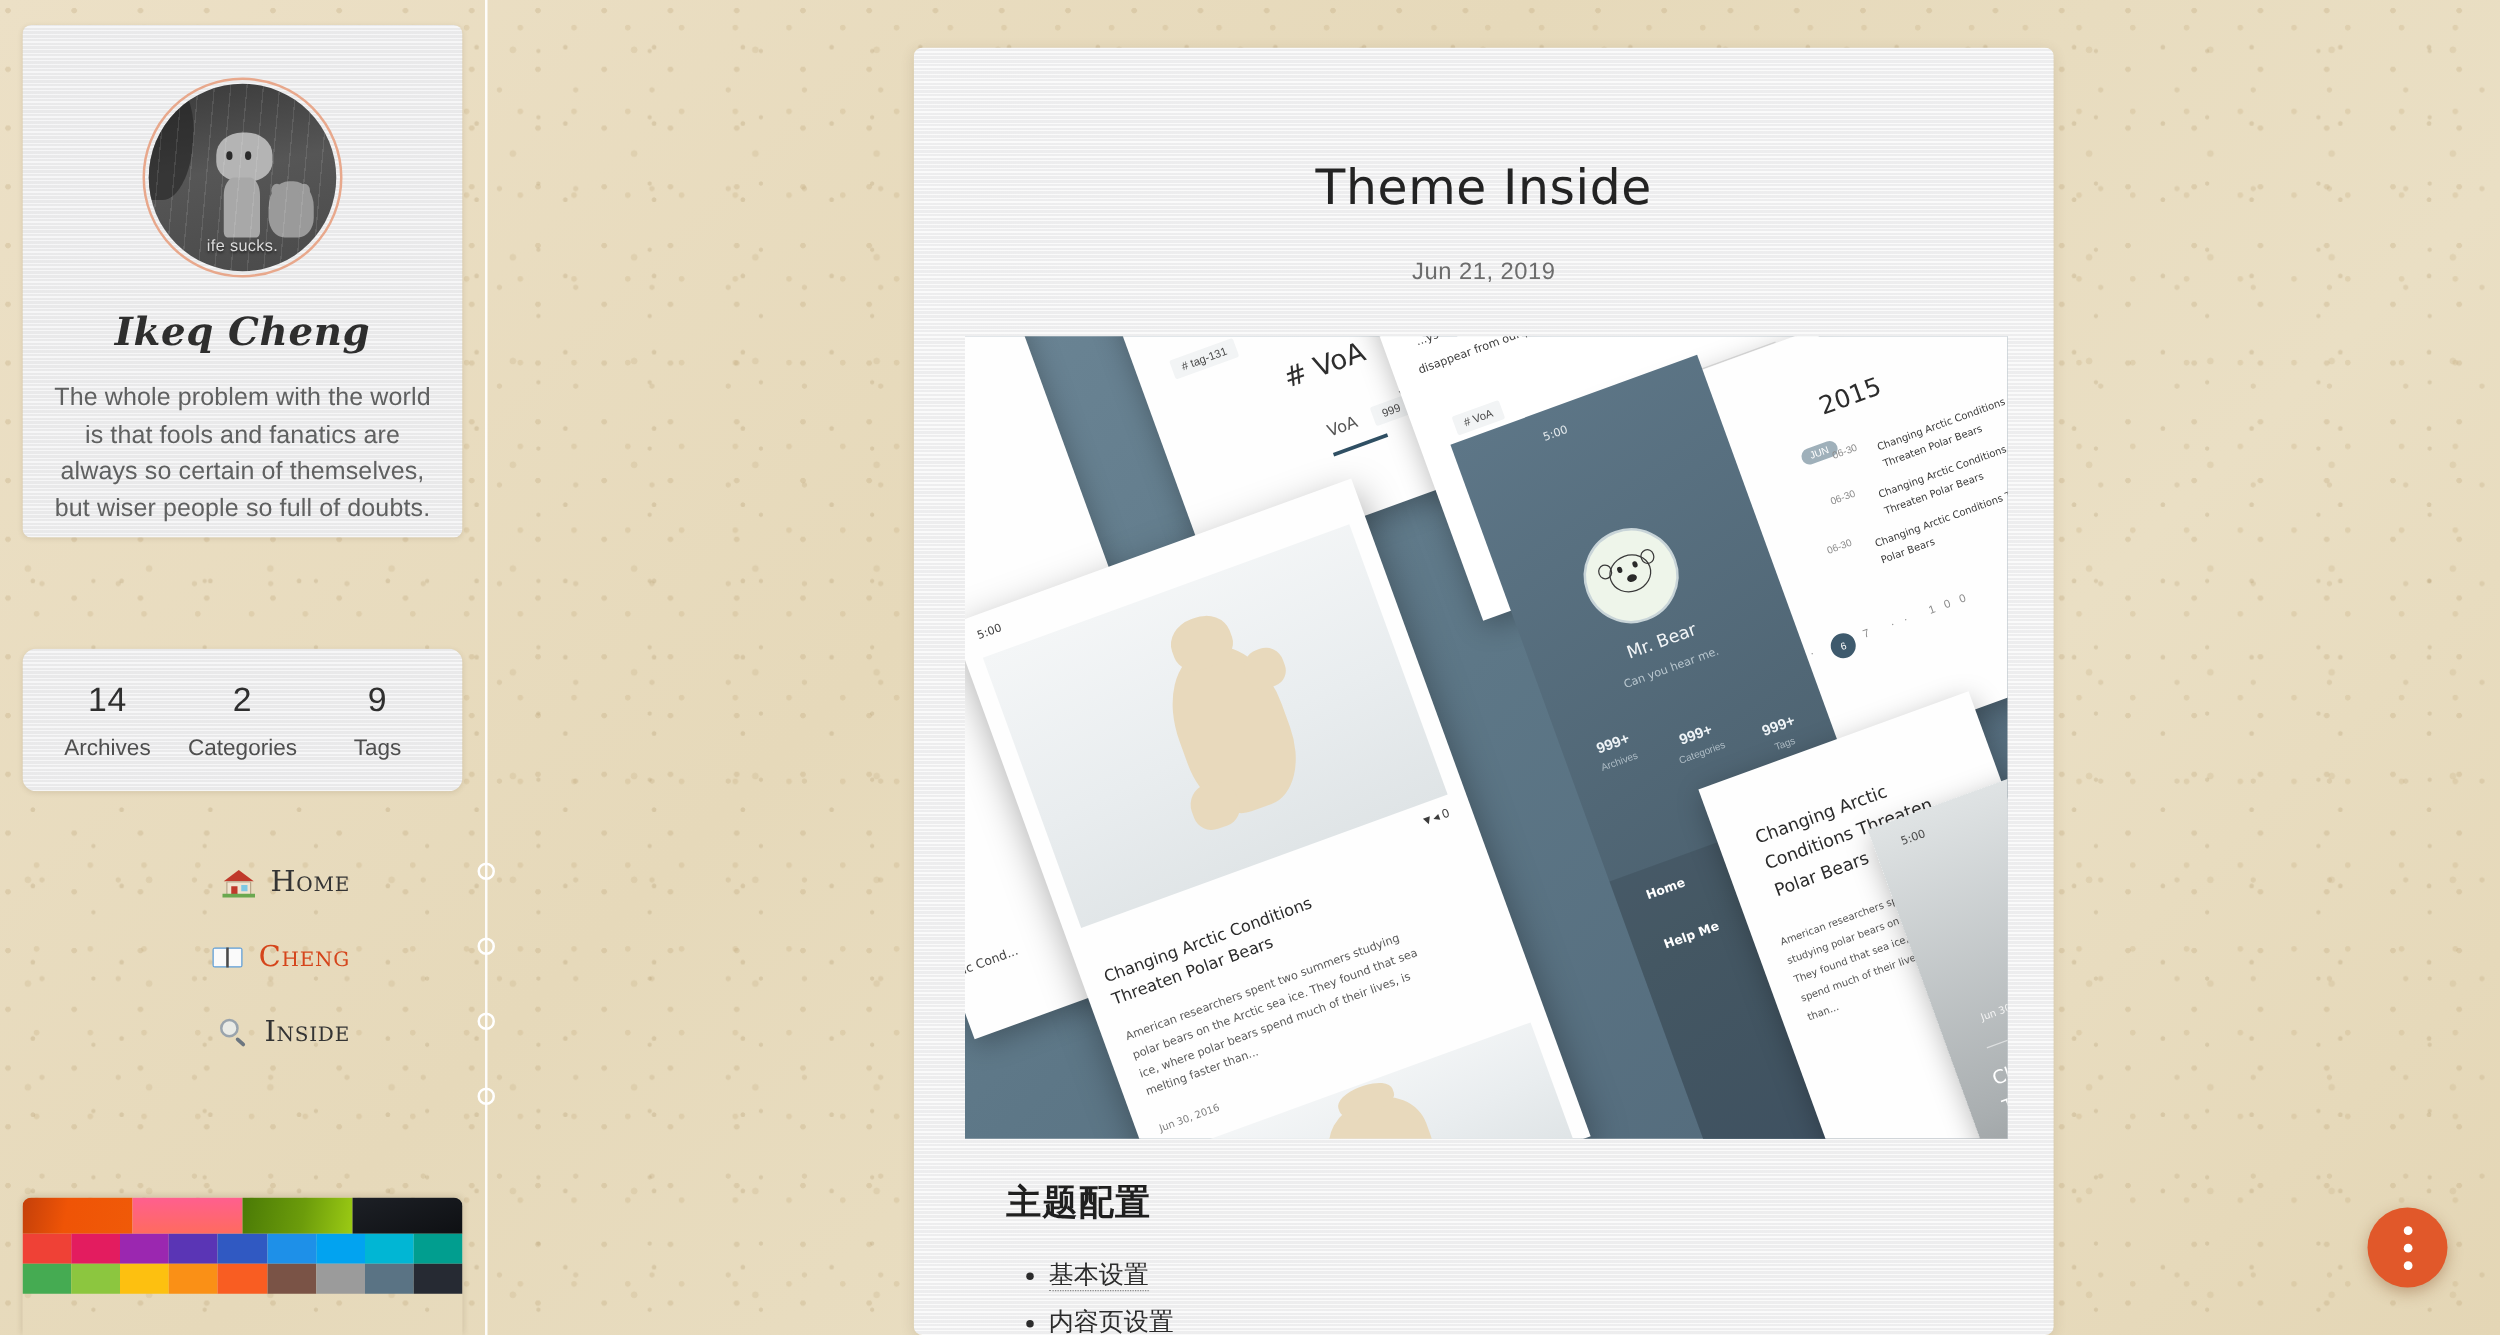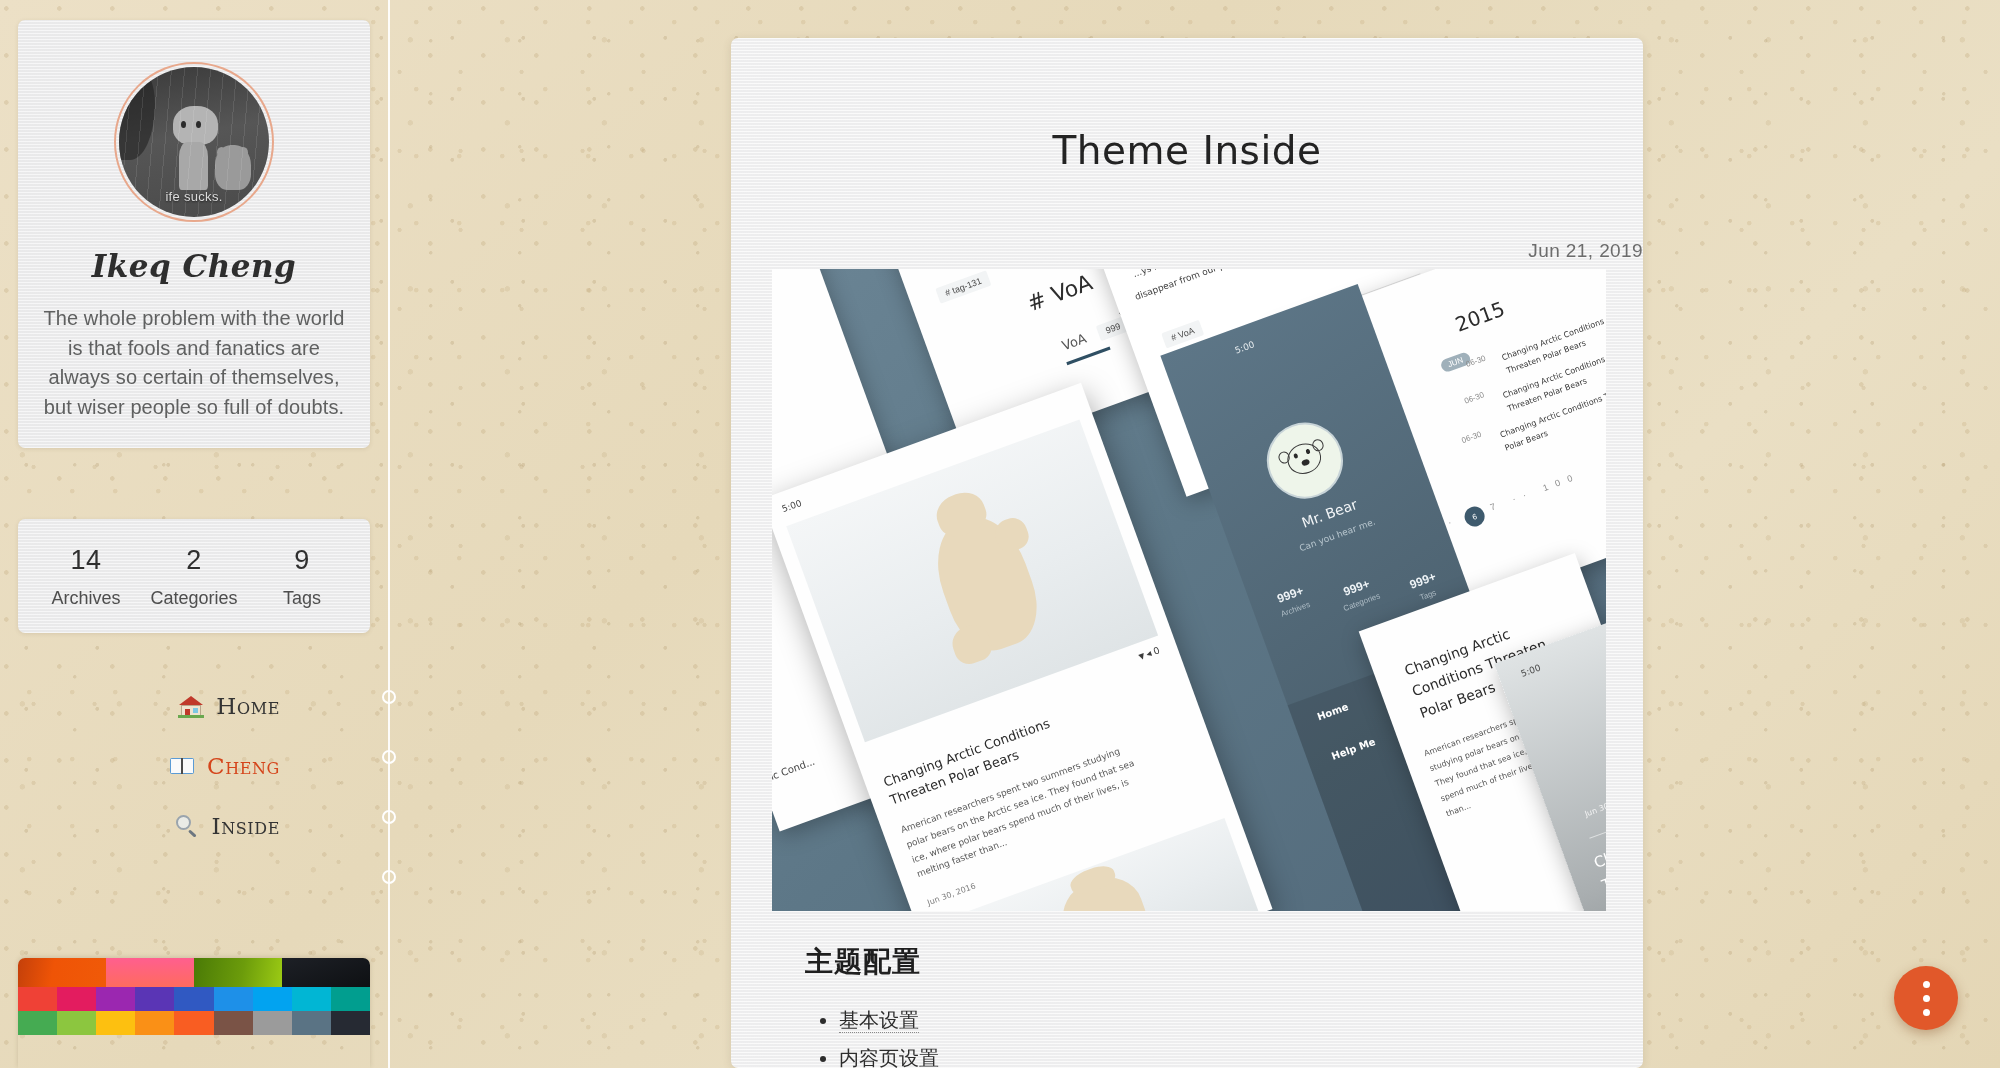--- a/index.html
+++ b/index.html
@@ -30,21 +30,21 @@
   
   .sidebar { position:absolute; left:0; top:0; width:388px; height:1068px; z-index:3; }
 
   .card {
     background:#ececed;
     background-image:repeating-linear-gradient(0deg, rgba(255,255,255,.55) 0 1px, rgba(0,0,0,.012) 1px 3px);
     border-radius:7px;
     box-shadow:0 1px 4px rgba(90,70,40,.13);
   }
 
-  .profile-card { position:absolute; left:18px; top:20px; width:352px; padding:22px 24px 26px; }
+  .profile-card { position:absolute; left:18px; top:20px; width:352px; padding:22px 24px 8px; }
   .avatar-wrap { width:160px; height:160px; margin:20px auto 0; border-radius:50%;
                  border:2px solid #e8a88c; padding:3px; }
   .avatar {
     width:100%; height:100%; border-radius:50%; overflow:hidden; position:relative;
     background:linear-gradient(170deg,#3a3a3a 0%,#565656 45%,#4a4a4a 100%);
   }
   .av-rain { position:absolute; inset:0;
     background:repeating-linear-gradient(95deg, rgba(255,255,255,.10) 0 1px, transparent 1px 13px); }
   .av-girl-head { position:absolute; left:36%; top:26%; width:30%; height:26%;
     background:#b4b4b4; border-radius:46% 46% 40% 40%; }
@@ -62,21 +62,21 @@
     color:#dcdcdc; font-size:13px; letter-spacing:.3px; text-shadow:0 1px 2px rgba(0,0,0,.6); }
   .av-dark { position:absolute; left:-4%; top:0; width:28%; height:62%;
     background:rgba(30,30,30,.55); border-radius:0 40% 60% 0; }
 
   .author-name { margin-top:26px; text-align:center; font-size:31px; color:#2e2e2e;
     font-family:"DejaVu Serif", serif; font-weight:700; font-style:italic; letter-spacing:.5px; }
   .author-bio { margin-top:20px; text-align:center; font-size:20px; line-height:1.48;
     color:#5f6060; letter-spacing:.1px; }
 
   .stats-card { position:absolute; left:18px; top:519px; width:352px; padding:26px 14px 24px;
-    display:flex; }
+    display:flex;border-radius:11px; }
   .stat { flex:1; text-align:center; }
   .stat-num { font-size:27px; color:#2f2f2f; letter-spacing:.5px; }
   .stat-label { margin-top:12px; font-size:18px; color:#4e4e4e; }
 
   
   .nav { position:absolute; left:0; top:676px; width:388px; }
   .nav-item { display:flex; align-items:center; justify-content:flex-end;
     padding-right:108px; height:60px; cursor:pointer; }
   .nav-icon { width:26px; height:26px; margin-right:12px; position:relative; flex:none; }
   .nav-label { font-family:"DejaVu Serif", serif; font-size:23px; color:#343434;
@@ -135,21 +135,21 @@
 
   
   .content-card {
     position:absolute; left:731px; top:38px; width:912px; height:1030px;
     background:#f1f1f2;
     background-image:repeating-linear-gradient(0deg, rgba(255,255,255,.65) 0 1px, rgba(0,0,0,.015) 1px 3px);
     border-radius:7px; box-shadow:0 2px 10px rgba(90,70,40,.14); z-index:3; overflow:hidden;
   }
   .post-title { margin-top:90px; text-align:center; font-size:39px; color:#232323;
     font-family:"DejaVu Sans", sans-serif; font-weight:400; letter-spacing:.5px; }
-  .post-date { margin-top:67px; text-align:right; font-size:19px; color:#6c6c6c; letter-spacing:.4px; }
+  .post-date { margin-top:34px; text-align:center; font-size:19px; color:#6c6c6c; letter-spacing:.4px; }
 
   
   .showcase { position:absolute; left:41px; top:231px; width:834px; height:642px;
     background:linear-gradient(135deg,#6a8494 0%,#5d7787 45%,#52697a 100%);
     overflow:hidden; }
   .ph { position:absolute; background:#fefefe; box-shadow:0 6px 22px rgba(0,0,0,.28); }
 
   .ph-a { left:-95px; top:-20px; width:230px; height:560px; transform:rotate(-20deg); }
   .ph-b { left:145px; top:-95px; width:300px; height:240px; transform:rotate(-20deg); }
   .ph-c { left:75px; top:155px; width:340px; height:560px; transform:rotate(-20deg);

